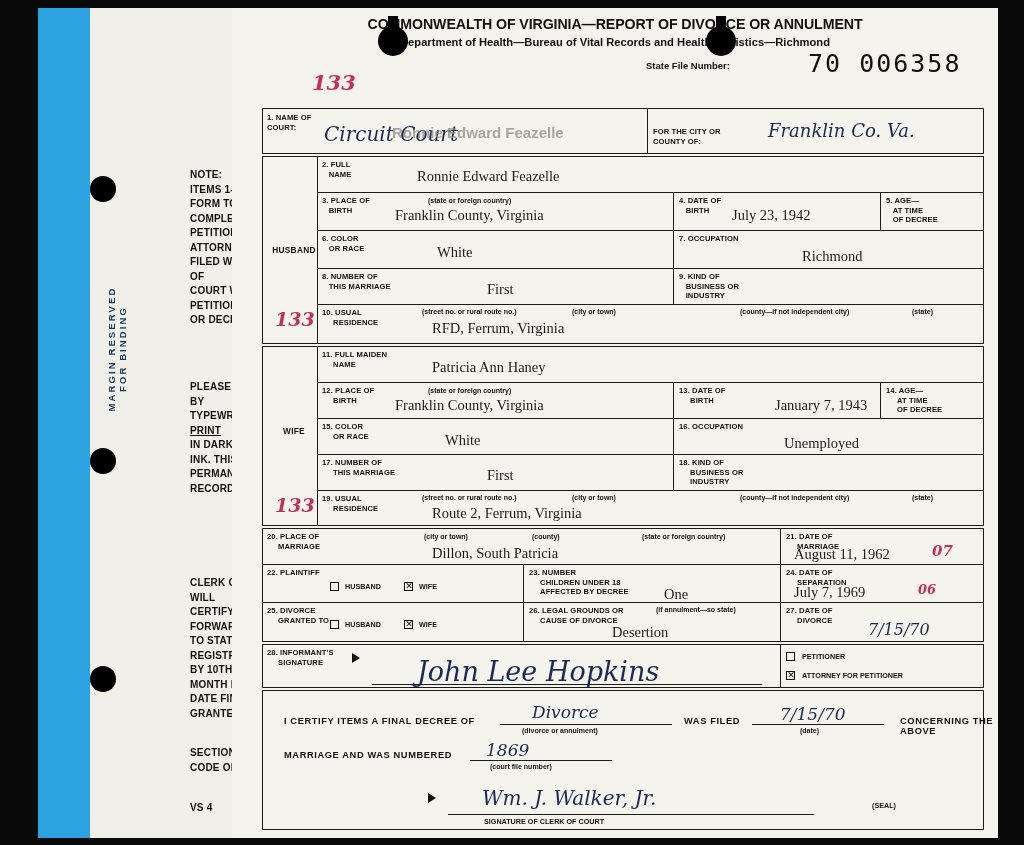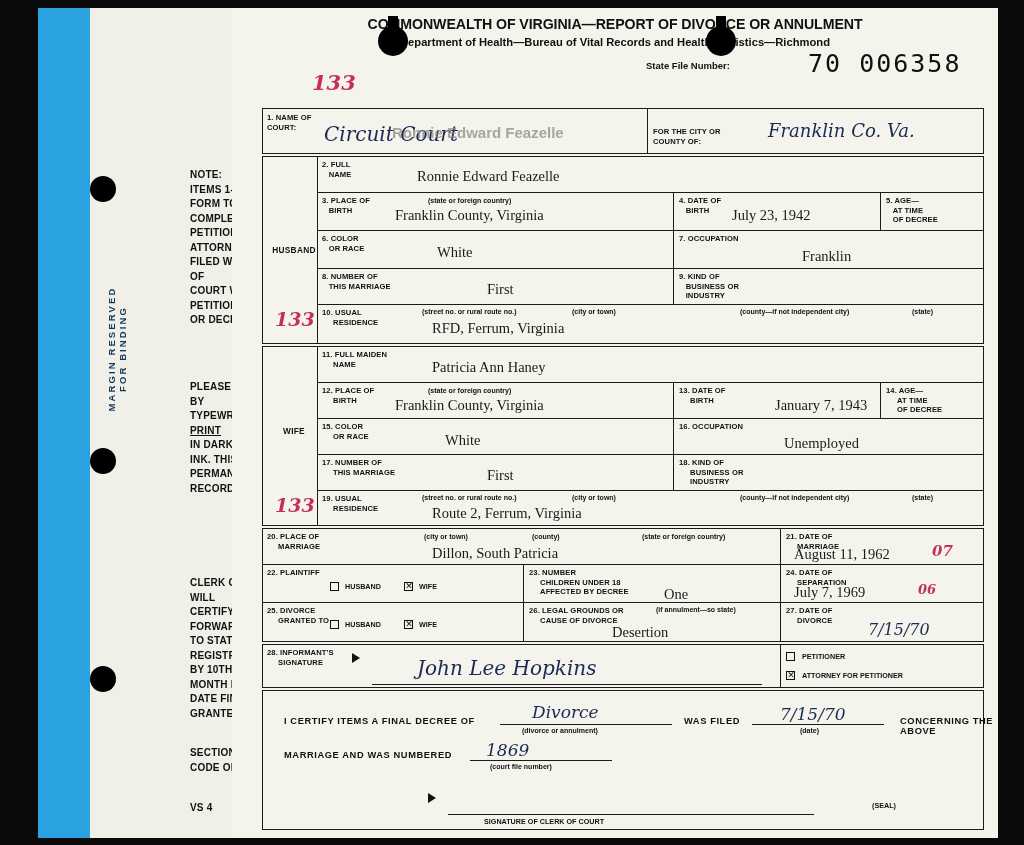--- a/index.html
+++ b/index.html
@@ -349,21 +349,21 @@
       <div class="lbl" style="left:447px; top:188px;">4. DATE OF<br>&nbsp;&nbsp;&nbsp;BIRTH</div>
       <div class="typed" style="left:500px; top:199px;">July 23, 1942</div>
 
       <div class="lbl" style="left:654px; top:188px;">5. AGE—<br>&nbsp;&nbsp;&nbsp;AT TIME<br>&nbsp;&nbsp;&nbsp;OF DECREE</div>
       <div class="typed" style="left:680px; top:204px;"></div>
 
       <div class="lbl" style="left:90px; top:226px;">6. COLOR<br>&nbsp;&nbsp;&nbsp;OR RACE</div>
       <div class="typed" style="left:205px; top:236px;">White</div>
 
       <div class="lbl" style="left:447px; top:226px;">7. OCCUPATION</div>
-      <div class="typed" style="left:570px; top:240px;">Franklin</div>
+      <div class="typed" style="left:570px; top:240px;">Richmond</div>
 
       <div class="lbl" style="left:90px; top:264px;">8. NUMBER OF<br>&nbsp;&nbsp;&nbsp;THIS MARRIAGE</div>
       <div class="typed" style="left:255px; top:273px;">First</div>
 
       <div class="lbl" style="left:447px; top:264px;">9. KIND OF<br>&nbsp;&nbsp;&nbsp;BUSINESS OR<br>&nbsp;&nbsp;&nbsp;INDUSTRY</div>
       <div class="typed" style="left:570px; top:273px;"></div>
 
       <div class="lbl" style="left:90px; top:300px;">10. USUAL<br>&nbsp;&nbsp;&nbsp;&nbsp;&nbsp;RESIDENCE</div>
       <div class="sublbl" style="left:190px; top:300px;">(street no. or rural route no.)</div>
       <div class="sublbl" style="left:340px; top:300px;">(city or town)</div>
@@ -456,21 +456,21 @@
       <div class="typed" style="left:380px; top:616px;">Desertion</div>
 
       <div class="lbl" style="left:554px; top:598px;">27. DATE OF<br>&nbsp;&nbsp;&nbsp;&nbsp;&nbsp;DIVORCE</div>
       <div class="hand" style="left:636px; top:612px; font-size:16px;">7/15/70</div>
 
       <div class="box" style="left:30px; top:636px; width:722px; height:44px;"></div>
       <div class="vline" style="left:548px; top:636px; height:44px;"></div>
       <div class="lbl" style="left:35px; top:640px;">28. INFORMANT'S<br>&nbsp;&nbsp;&nbsp;&nbsp;&nbsp;SIGNATURE</div>
       <div class="arrow" style="left:120px; top:645px;"></div>
       <div class="sigline" style="left:140px; top:676px; width:390px;"></div>
-      <div class="hand" style="left:185px; top:648px; font-size:20px; font-family:'DejaVu Serif', serif;">John Lee Hopkins</div>
+      <div class="hand" style="left:185px; top:648px; font-size:27px; font-family:'DejaVu Serif', serif;">John Lee Hopkins</div>
 
       <div class="cbox" style="left:554px; top:644px;"></div>
       <div class="tiny" style="left:570px; top:644px;">PETITIONER</div>
       <div class="cbox checked" style="left:554px; top:663px;"></div>
       <div class="tiny" style="left:570px; top:663px;">ATTORNEY FOR PETITIONER</div>
 
       <div class="box" style="left:30px; top:682px; width:722px; height:140px;"></div>
 
       <div class="cert-text" style="left:52px; top:708px;">I CERTIFY ITEMS A FINAL DECREE OF</div>
       <div class="sigline" style="left:268px; top:716px; width:172px;"></div>
@@ -484,20 +484,21 @@
 
       <div class="cert-text" style="left:668px; top:708px;">CONCERNING THE ABOVE</div>
 
       <div class="cert-text" style="left:52px; top:742px;">MARRIAGE AND WAS NUMBERED</div>
       <div class="sigline" style="left:238px; top:752px; width:142px;"></div>
       <div class="hand" style="left:254px; top:732px; font-size:17px;">1869</div>
       <div class="sublbl" style="left:258px; top:755px;">(court file number)</div>
 
       <div class="arrow" style="left:196px; top:785px;"></div>
       <div class="sigline" style="left:216px; top:806px; width:366px;"></div>
+      <div class="hand" style="left:250px; top:778px; font-size:20px;">Wm. J. Walker, Jr.</div>
       <div class="tiny" style="left:252px; top:809px;">SIGNATURE OF CLERK OF COURT</div>
       <div class="tiny" style="left:640px; top:793px;">(SEAL)</div>
 
     </div>
 
     <div class="punch-tail t1"></div>
     <div class="punch-tail t2"></div>
     <div class="punch-top t1"></div>
     <div class="punch-top t2"></div>
   </div>

